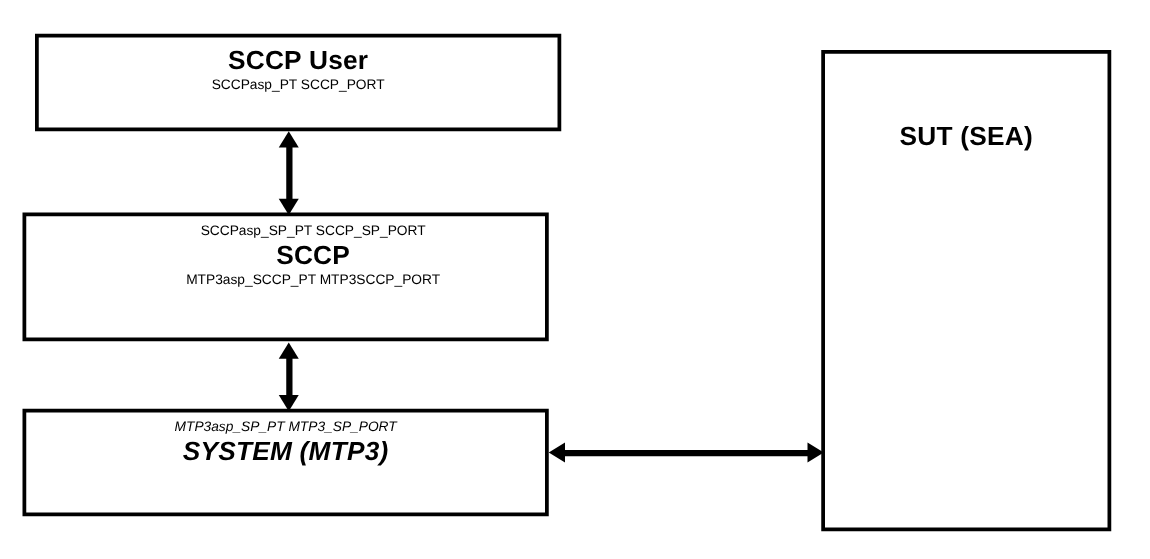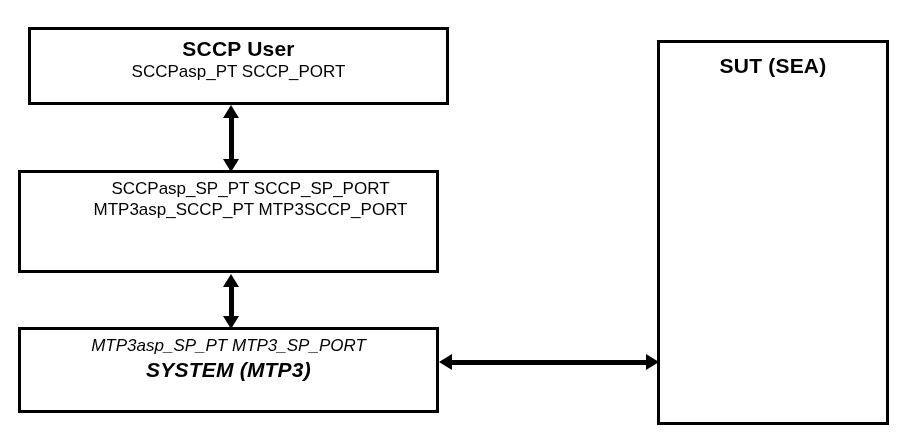--- a/index.html
+++ b/index.html
@@ -29,38 +29,38 @@
     padding-top: 6px;
     line-height: 1.22;
   }
   .title {
     font-weight: bold;
     font-size: 21px;
     letter-spacing: 0.2px;
     white-space: nowrap;
   }
   .port {
-    font-size: 17px;
+    font-size: 11px;
     font-weight: normal;
     white-space: nowrap;
   }
   
   #node-sccp-user {
     left: 16px;  top: 27px;  width: 421px; height: 78px; margin-left: 12px;
   }
   #node-sccp {
     left: 18px;  top: 170px; width: 421px; height: 103px; padding-left: 44px;
   }
   #node-system-mtp3 {
     left: 18px;  top: 327px; width: 421px; height: 86px; font-style: italic;
   }
   #node-sut {
     left: 657px; top: 40px;  width: 232px; height: 385px;
   }
-  #node-sut .node-inner { padding-top: 10px; }
+  #node-sut .node-inner { padding-top: 10px; margin-top: 44px; }
 
   
   .arrow-v {
     position: absolute;
     width: 16px;
   }
   .arrow-v .shaft {
     position: absolute;
     left: 6px;
     width: 5px;
@@ -133,20 +133,21 @@
   <div class="node" id="node-sccp-user">
     <div class="node-inner">
       <div class="title">SCCP User</div>
       <div class="port">SCCPasp_PT SCCP_PORT</div>
     </div>
   </div>
 
   <div class="node" id="node-sccp">
     <div class="node-inner">
       <div class="port">SCCPasp_SP_PT  SCCP_SP_PORT</div>
+      <div class="title">SCCP</div>
       <div class="port">MTP3asp_SCCP_PT  MTP3SCCP_PORT</div>
     </div>
   </div>
 
   <div class="node" id="node-system-mtp3">
     <div class="node-inner">
       <div class="port">MTP3asp_SP_PT  MTP3_SP_PORT</div>
       <div class="title">SYSTEM (MTP3)</div>
     </div>
   </div>

